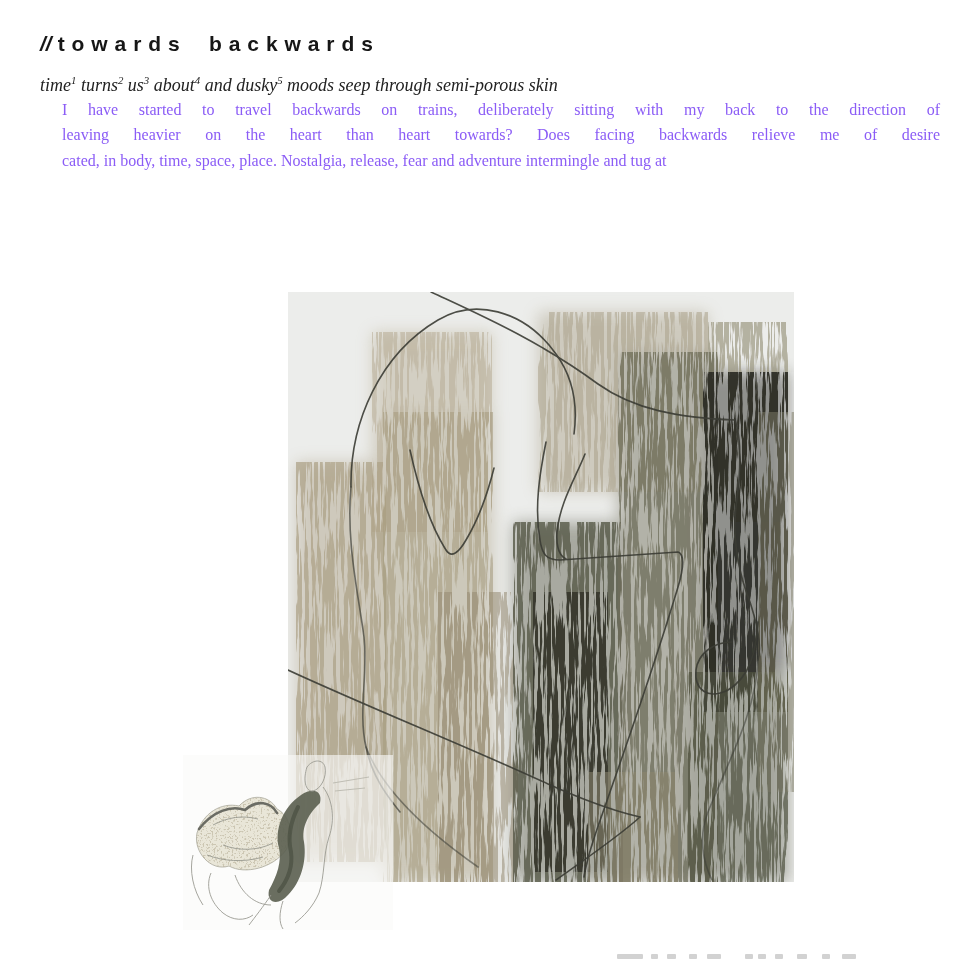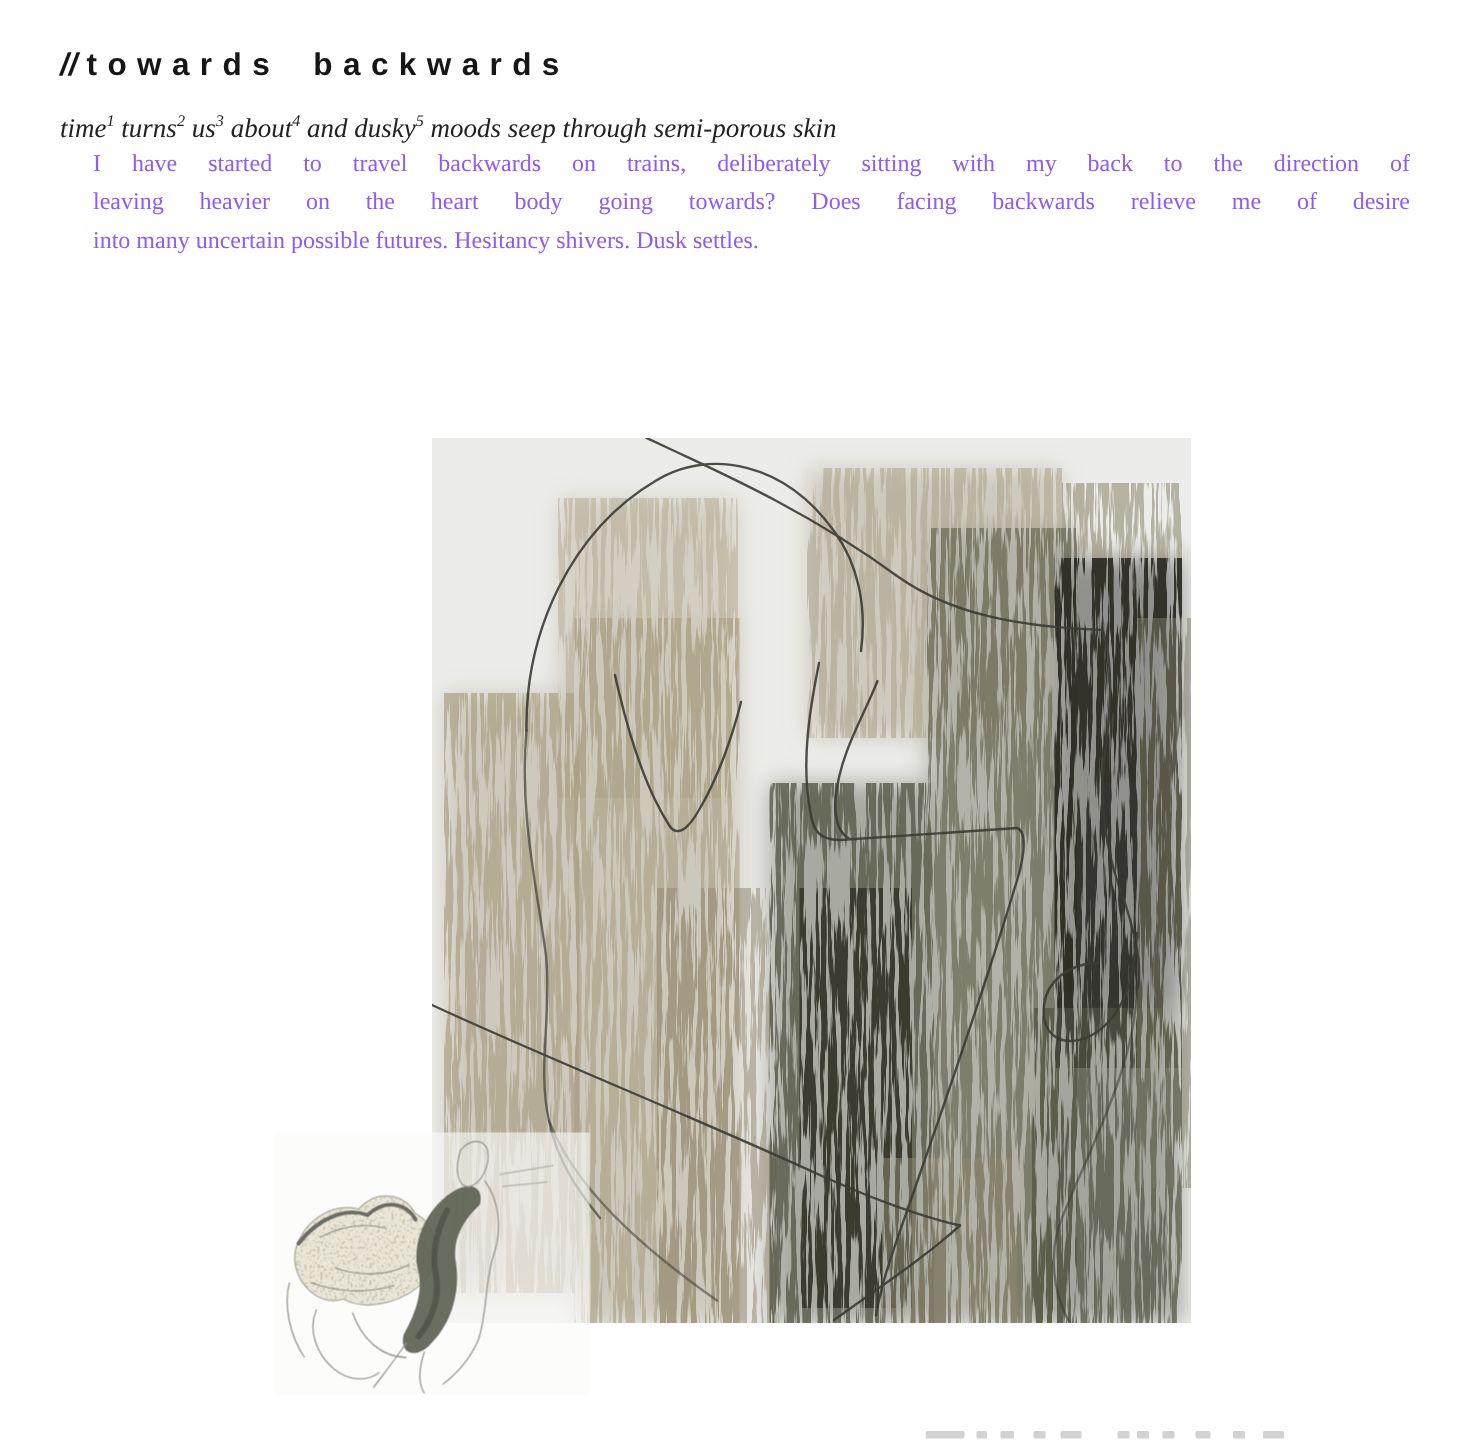--- a/index.html
+++ b/index.html
@@ -64,22 +64,22 @@
 <div class="page">
 
   <h1 class="heading">
     <span class="slashes">//</span><span class="title">towards backwards</span>
   </h1>
 
   <p class="subtitle" id="subtitle">time<sup>1</sup> turns<sup>2</sup> us<sup>3</sup> about<sup>4</sup> and dusky<sup>5</sup> moods seep through semi-porous skin</p>
 
   <div class="body-text" id="body-text">
       <div class="body-line">I have started to travel backwards on trains, deliberately sitting with my back to the direction of</div>
-      <div class="body-line">leaving heavier on the heart body going towards? Does facing backwards relieve me of desire</div>
-      <div class="body-line">into many uncertain possible futures. Hesitancy shivers. Dusk settles.</div>
+      <div class="body-line">leaving heavier on the heart than heart towards? Does facing backwards relieve me of desire</div>
+      <div class="body-line">cated, in body, time, space, place. Nostalgia, release, fear and adventure intermingle and tug at</div>
     </div>
 
   <div class="artwork-main">
     <svg width="506" height="590" viewBox="0 0 506 590" xmlns="http://www.w3.org/2000/svg">
       <defs>
         <filter id="grainV" x="-5%" y="-5%" width="110%" height="110%">
           <feTurbulence type="fractalNoise" baseFrequency="0.3 0.015" numOctaves="4" seed="11" result="t"></feTurbulence>
           <feColorMatrix in="t" type="matrix" values="0 0 0 0 0  0 0 0 0 0  0 0 0 0 0  0 0 0 12 -5.2" result="a"></feColorMatrix>
           <feComposite in="SourceGraphic" in2="a" operator="in"></feComposite>
         </filter>

